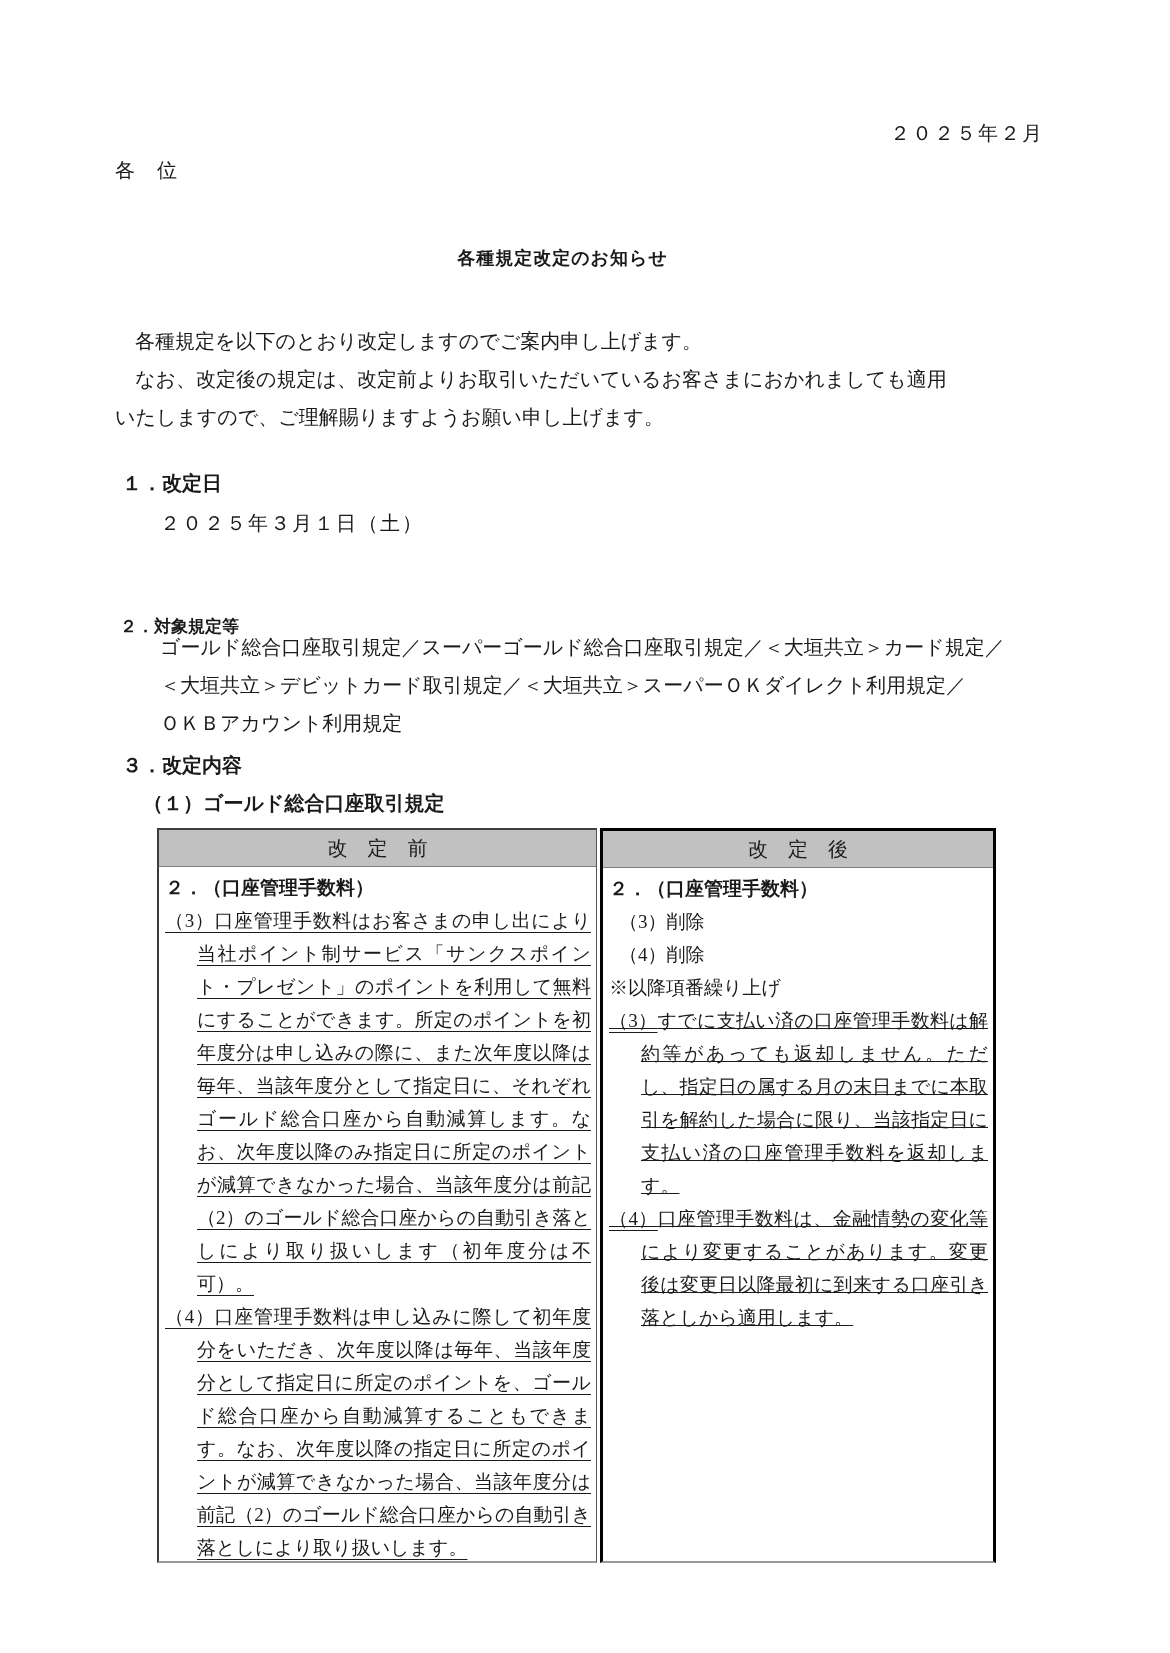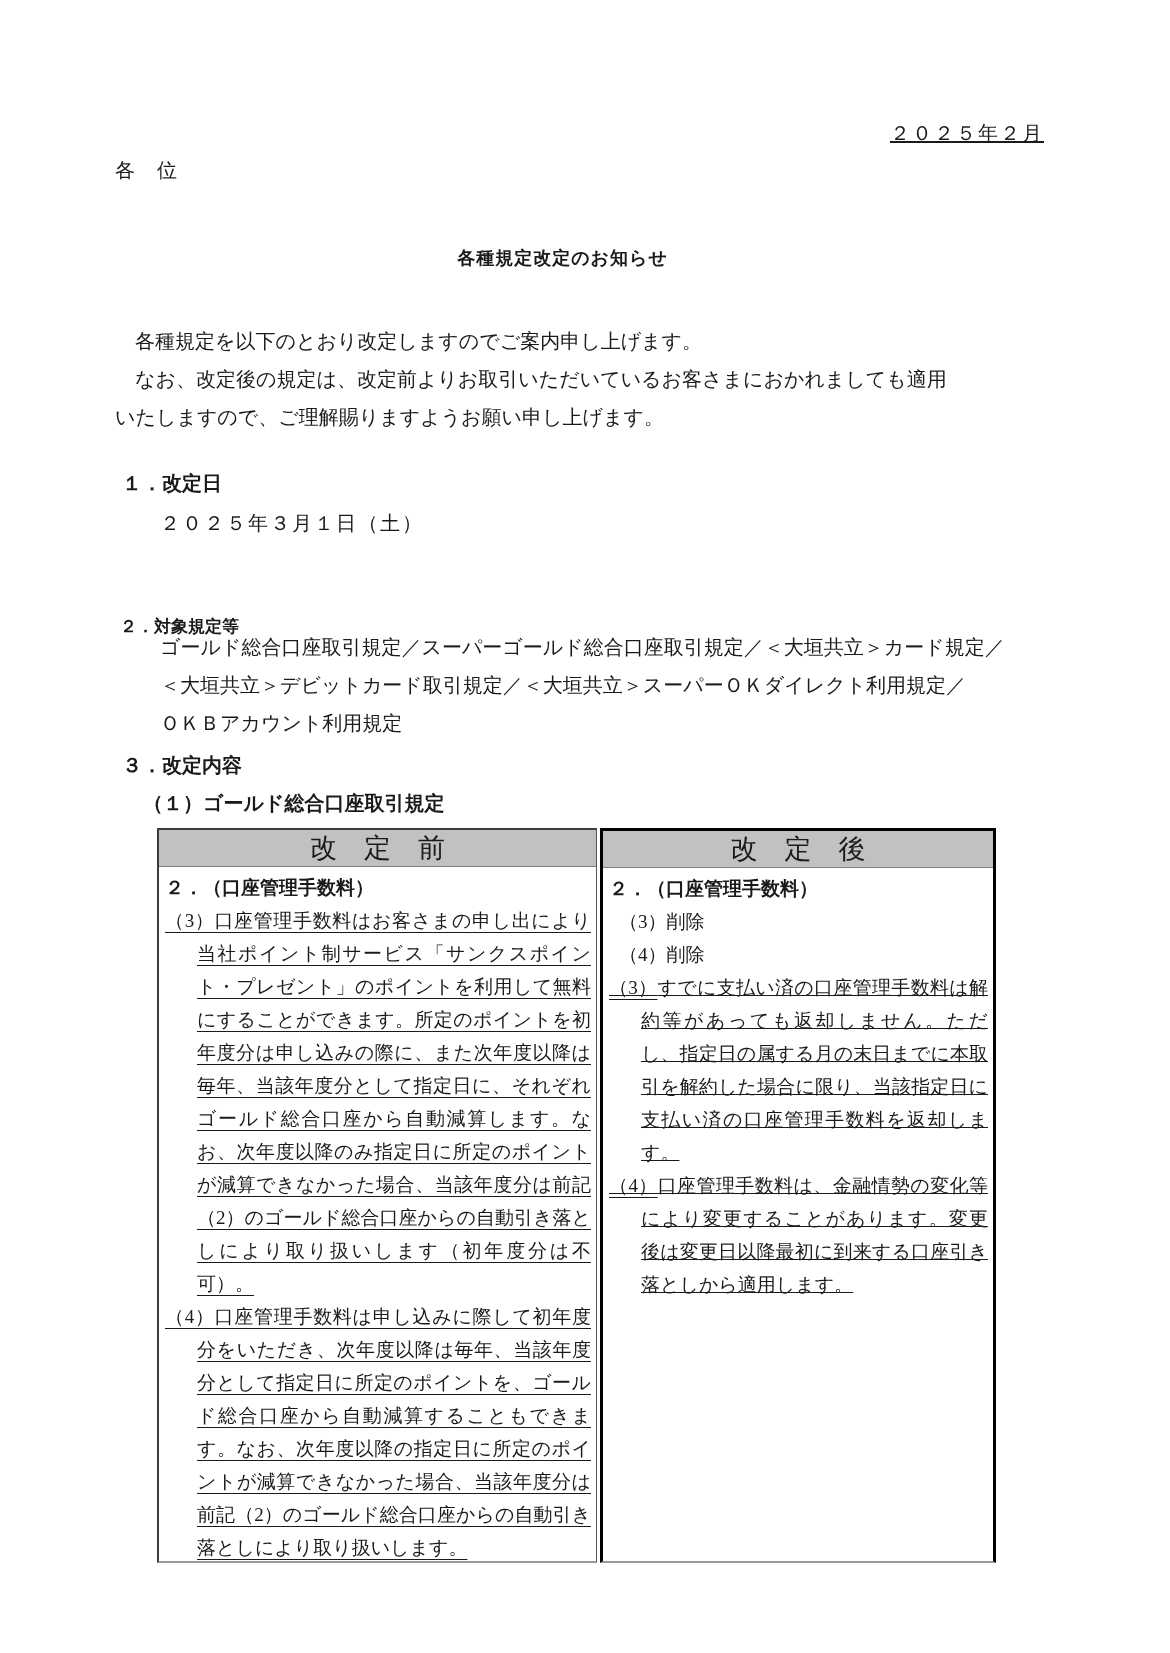--- a/index.html
+++ b/index.html
@@ -10,21 +10,21 @@
     height: 1653px;
     background: #ffffff;
     color: #1a1a1a;
     font-family: "Liberation Serif", "DejaVu Serif", serif;
     font-size: 20px;
     overflow: hidden;
   }
   .abs { position: absolute; }
   .gothic { font-family: "Liberation Sans", "DejaVu Sans", sans-serif; font-weight: bold; }
 
-  .doc-date   { top: 120px; left: 115px; width: 929px; text-align: right; letter-spacing: 2px; text-decoration: underline; }
+  .doc-date   { top: 120px; left: 115px; width: 929px; text-align: right; letter-spacing: 2px; }
   .recipient  { top: 157px; left: 115px; letter-spacing: 1px; }
   .company    { top: 193px; left: 115px; width: 899px; text-align: right; letter-spacing: 1px; }
   .doc-title  { top: 246px; left: 115px; width: 895px; text-align: center; font-size: 18px; letter-spacing: 1px; }
 
   .intro      { top: 322px; left: 115px; width: 900px; line-height: 38px; }
   .intro p    { margin: 0; }
 
   .sec1-head  { top: 470px; left: 122px; font-size: 20px; }
   .sec1-body  { top: 510px; left: 160px; letter-spacing: 2px; }
 
@@ -55,21 +55,21 @@
     width: 396px;
     margin-left: 3px;
     border: 3px solid #000000;
     border-bottom: 2px solid #999999;
   }
   .th {
     flex: 0 0 37px;
     background: #c1c1c1;
     border-bottom: 1px solid #808080;
     display: flex; align-items: center; justify-content: center;
-    font-size: 27px;
+    font-size: 20px;
   }
   .cell {
     flex: 1;
     padding: 4px 5px 0 6px;
     line-height: 33px;
     overflow: hidden;
   }
   .item-head { font-size: 19px; margin: 0; }
   .clause {
     margin: 0;
@@ -121,20 +121,21 @@
 
       </div>
     </div>
 
     <div class="col col-after">
       <div class="th">改　定　後</div>
       <div class="cell">
         <p class="item-head gothic">２．（口座管理手数料）</p>
         <div class="plain-line">（3）削除</div>
         <div class="plain-line">（4）削除</div>
+        <div>※以降項番繰り上げ</div>
         <p class="clause"><span class="u nowrap-num">（3）</span><span>すでに支払い済の口座管理手数料は解約等があっても返却しません。ただし、指定日の属する月の末日までに本取引を解約した場合に限り、当該指定日に支払い済の口座管理手数料を返却します。</span></p>
         <p class="clause"><span class="u nowrap-num">（4）</span><span>口座管理手数料は、金融情勢の変化等により変更することがあります。変更後は変更日以降最初に到来する口座引き落としから適用します。</span></p>
       </div>
     </div>
 
   </div>
 
 </div>
 
 </body></html>

